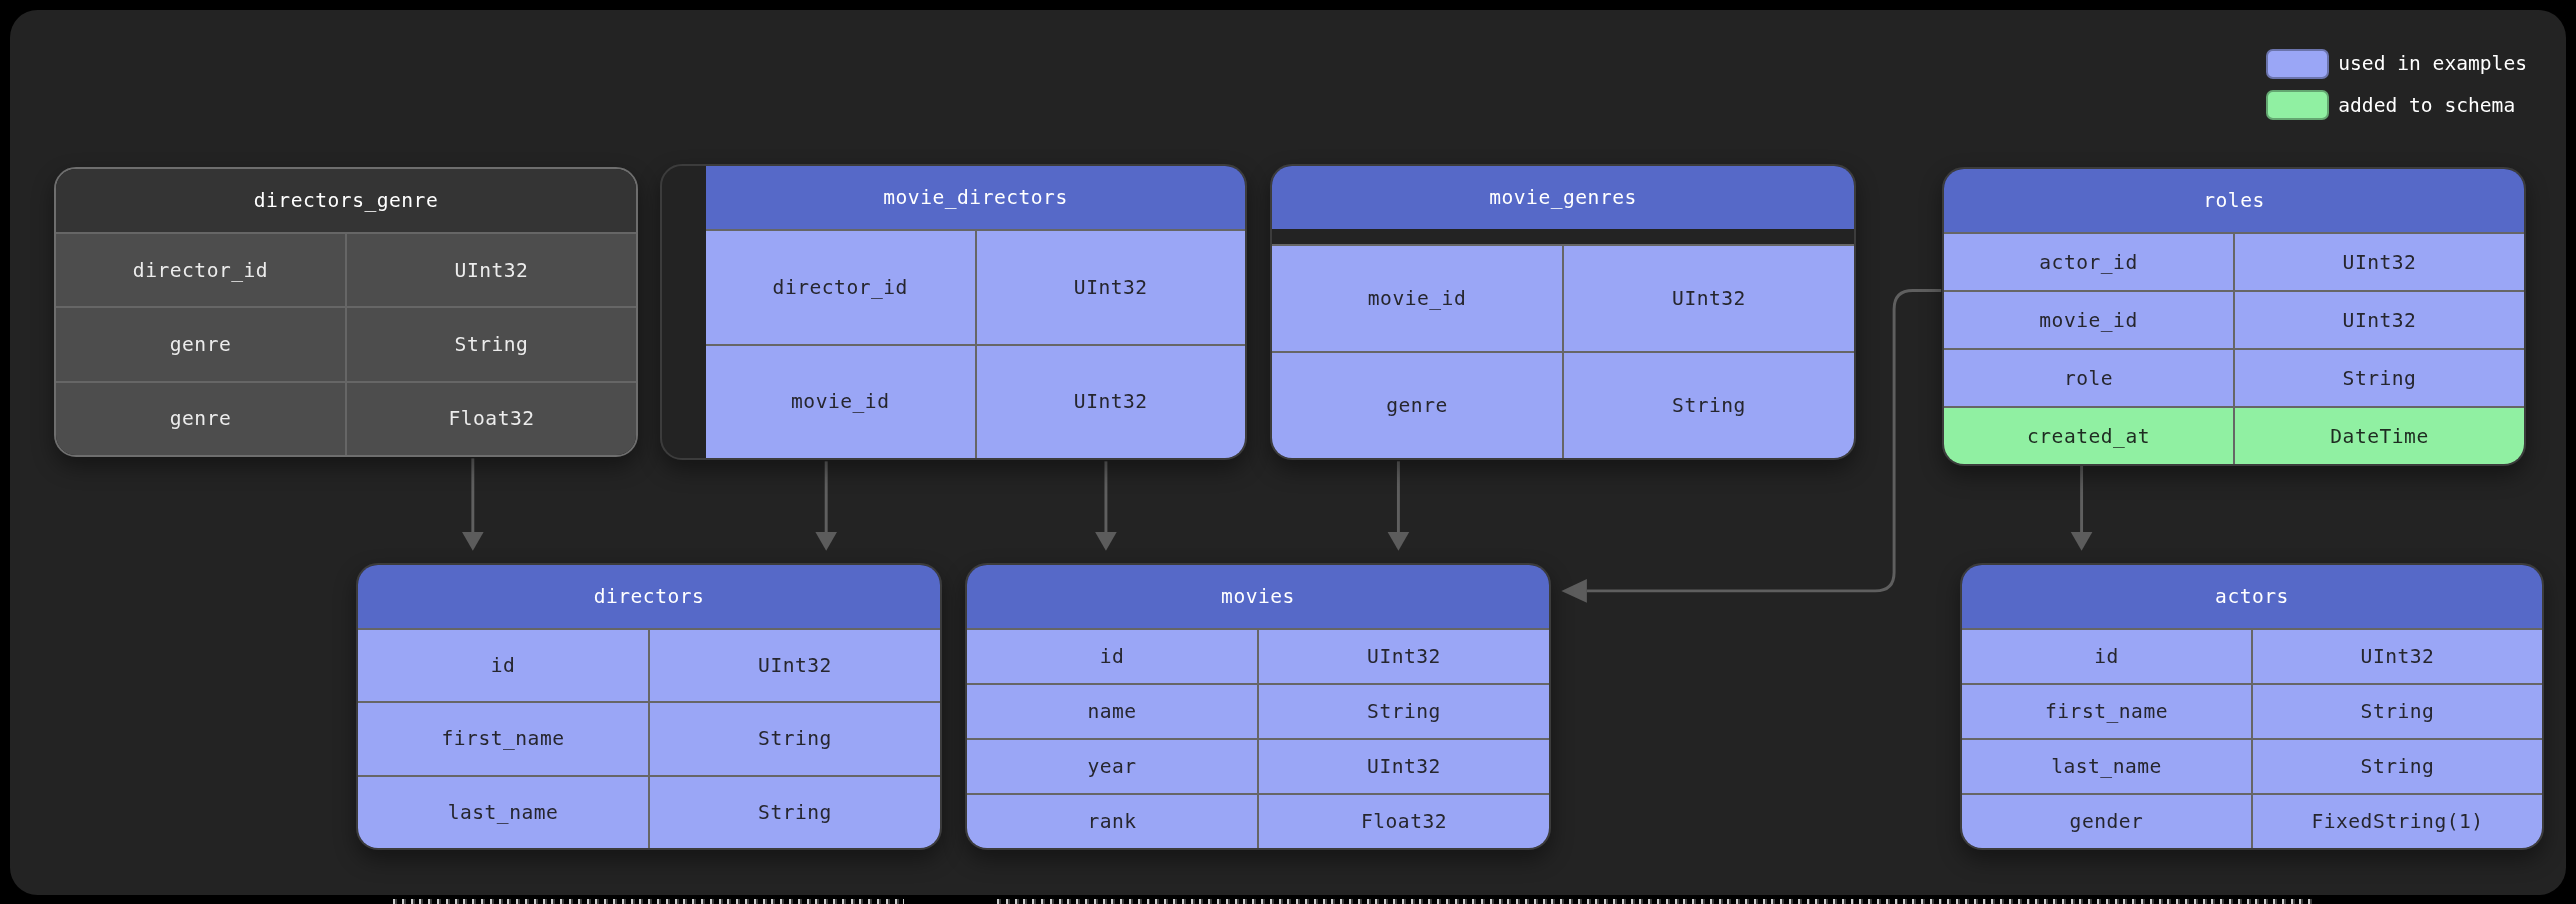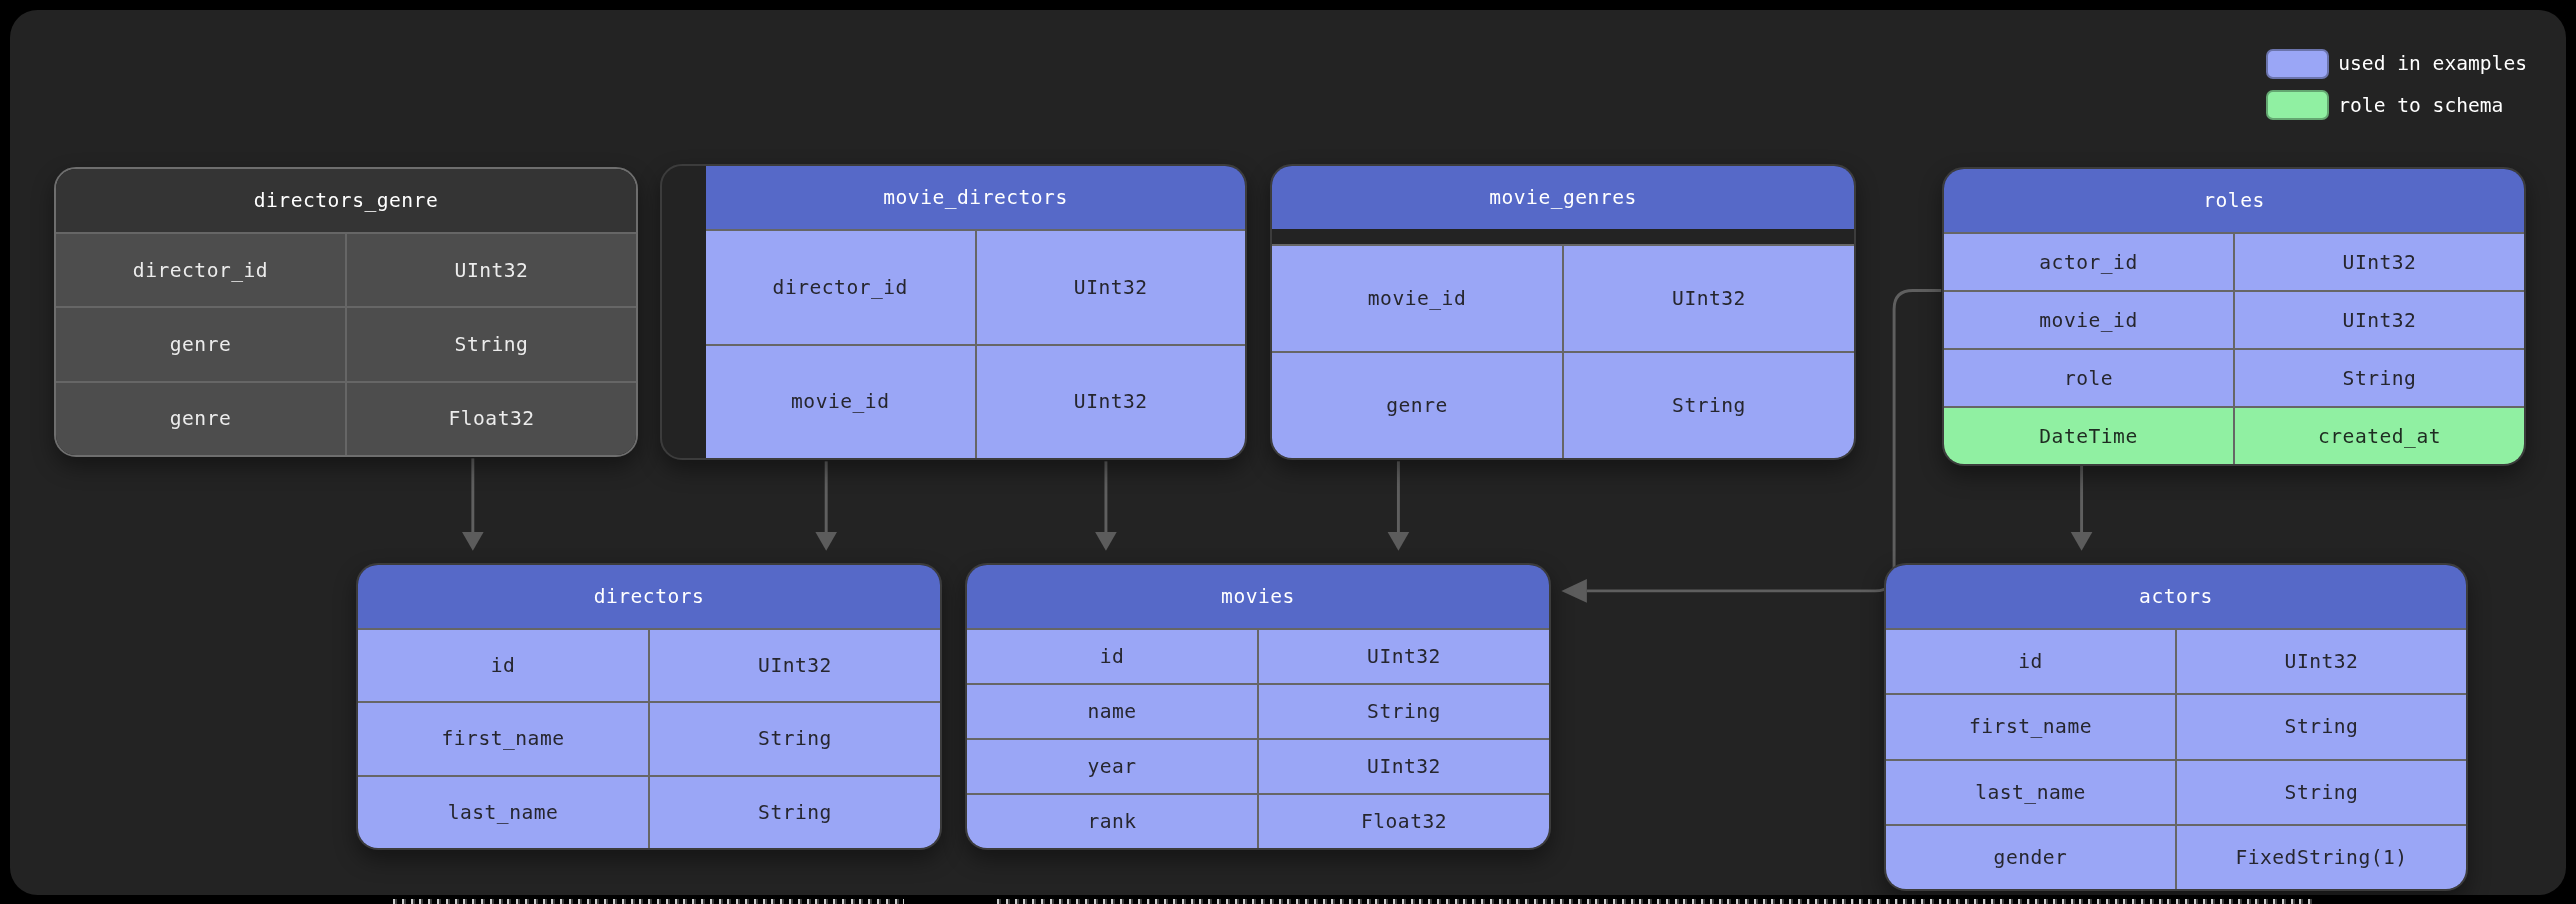--- a/index.html
+++ b/index.html
@@ -140,22 +140,22 @@
         </div>
         <div class="t-row">
           <div class="t-cell">movie_id</div>
           <div class="t-cell">UInt32</div>
         </div>
         <div class="t-row">
           <div class="t-cell">role</div>
           <div class="t-cell">String</div>
         </div>
         <div class="t-row added">
+          <div class="t-cell">created_at</div>
           <div class="t-cell">DateTime</div>
-          <div class="t-cell">created_at</div>
         </div>
       </div>
     </div>
     <div class="table blue" style="left: 356px; top: 563px; width: 586px; height: 287px;">
       <div class="t-header">directors</div>
       <div class="t-rows">
         <div class="t-row">
           <div class="t-cell">id</div>
           <div class="t-cell">UInt32</div>
         </div>
@@ -183,21 +183,21 @@
         <div class="t-row">
           <div class="t-cell">year</div>
           <div class="t-cell">UInt32</div>
         </div>
         <div class="t-row">
           <div class="t-cell">rank</div>
           <div class="t-cell">Float32</div>
         </div>
       </div>
     </div>
-    <div class="table blue" style="left: 1884px; top: 563px; width: 584px; height: 328px;">
+    <div class="table blue" style="left: 1960px; top: 563px; width: 584px; height: 287px;">
       <div class="t-header">actors</div>
       <div class="t-rows">
         <div class="t-row">
           <div class="t-cell">id</div>
           <div class="t-cell">UInt32</div>
         </div>
         <div class="t-row">
           <div class="t-cell">first_name</div>
           <div class="t-cell">String</div>
         </div>
@@ -213,19 +213,19 @@
     </div>
   </div>
 
 <div class="legend">
   <div class="legend-row">
     <div class="legend-swatch" style="background: rgb(154, 166, 246);"></div>
     <div class="legend-label">used in examples</div>
   </div>
   <div class="legend-row">
     <div class="legend-swatch" style="background: rgb(144, 240, 162);"></div>
-    <div class="legend-label">role to schema</div>
+    <div class="legend-label">added to schema</div>
   </div>
 </div>
 
 <div class="cutoff" style="left:393px;width:511px;"></div>
 <div class="cutoff" style="left:997px;width:1316px;"></div>
 
 
 </body></html>

